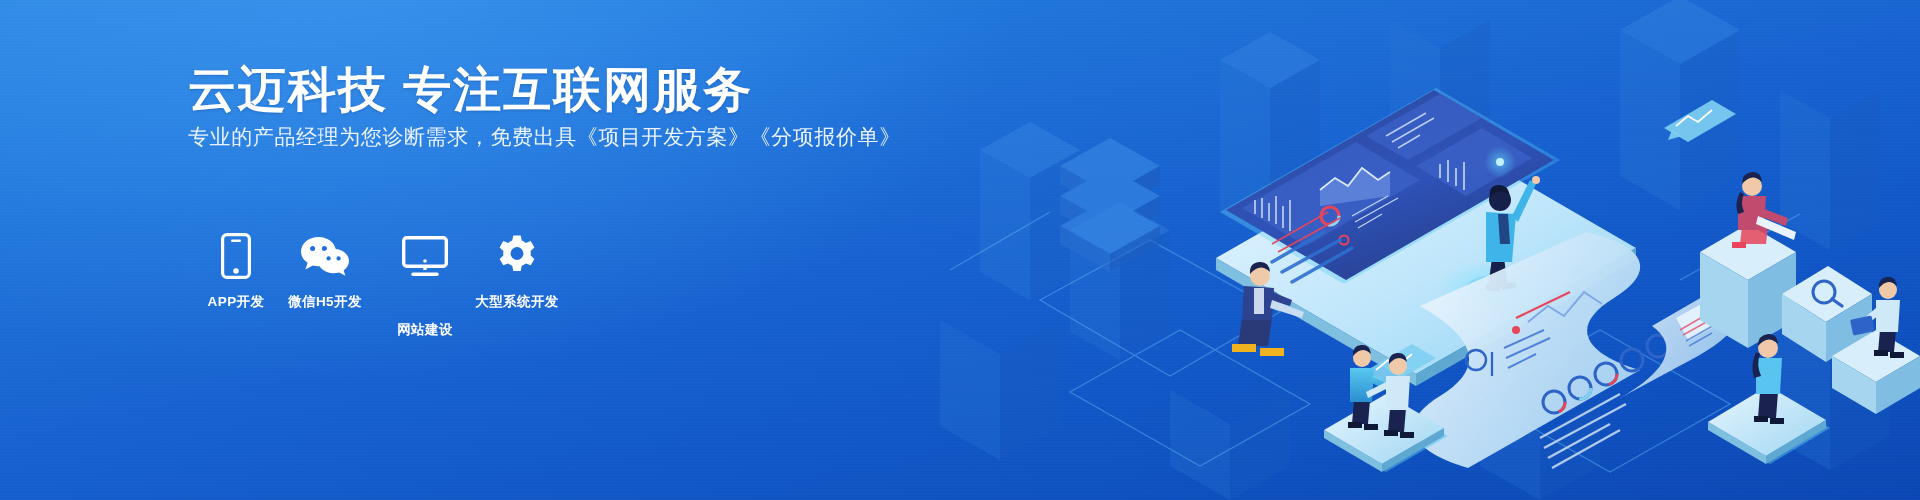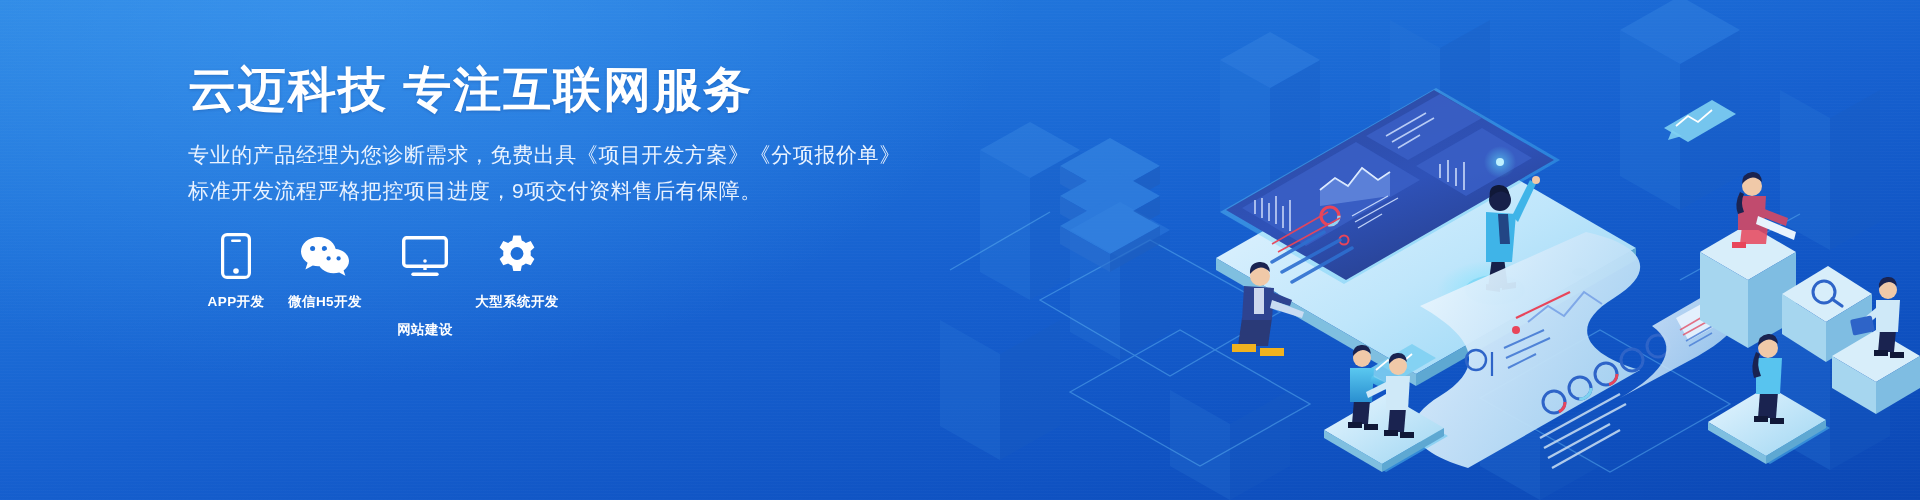--- a/index.html
+++ b/index.html
@@ -45,21 +45,20 @@
     font-size: 48px;
     font-weight: 700;
     color: #ffffff;
     letter-spacing: 2px;
     line-height: 1.18;
     white-space: nowrap;
     text-shadow: 0 1px 3px rgba(0,30,90,0.22);
   }
 
   .subline {
-    margin-top: 18px;
     font-size: 21px;
     color: #eaf3ff;
     line-height: 1.72;
     letter-spacing: 0.6px;
     white-space: nowrap;
     font-weight: 400;
   }
   .subline-2 { margin-top: 0; }
 
   
@@ -436,21 +435,20 @@
         <circle cx="848" cy="348" r="10" fill="#f0c9a8"></circle>
         <path d="M838 346 q10 -12 20 -2 q-1 -11 -10 -10 q-10 1 -10 12 Z" fill="#1a2350"></path>
         <path d="M836 352 q-6 14 -2 26 l7 -2 q-5 -12 -1 -22 Z" fill="#1a2350"></path>
       </g>
     </svg>
   </div>
 
   <div class="content">
     <h1 class="headline">云迈科技 专注互联网服务</h1>
     <p class="subline">专业的产品经理为您诊断需求，免费出具《项目开发方案》《分项报价单》</p>
-    <p class="subline subline-2">标准开发流程严格把控项目进度，9项交付资料售后有保障。</p>
   </div>
 
   <div class="services">
 
     <div class="service">
       <span class="service-icon">
         <svg width="30" height="46" viewBox="0 0 30 46" xmlns="http://www.w3.org/2000/svg">
           <rect x="1.6" y="1.6" width="26.8" height="42.8" rx="4.5" fill="none" stroke="#ffffff" stroke-width="3.2"></rect>
           <rect x="10" y="6.5" width="10" height="2.6" rx="1.3" fill="#ffffff"></rect>
           <circle cx="15" cy="38" r="2.8" fill="#ffffff"></circle>

